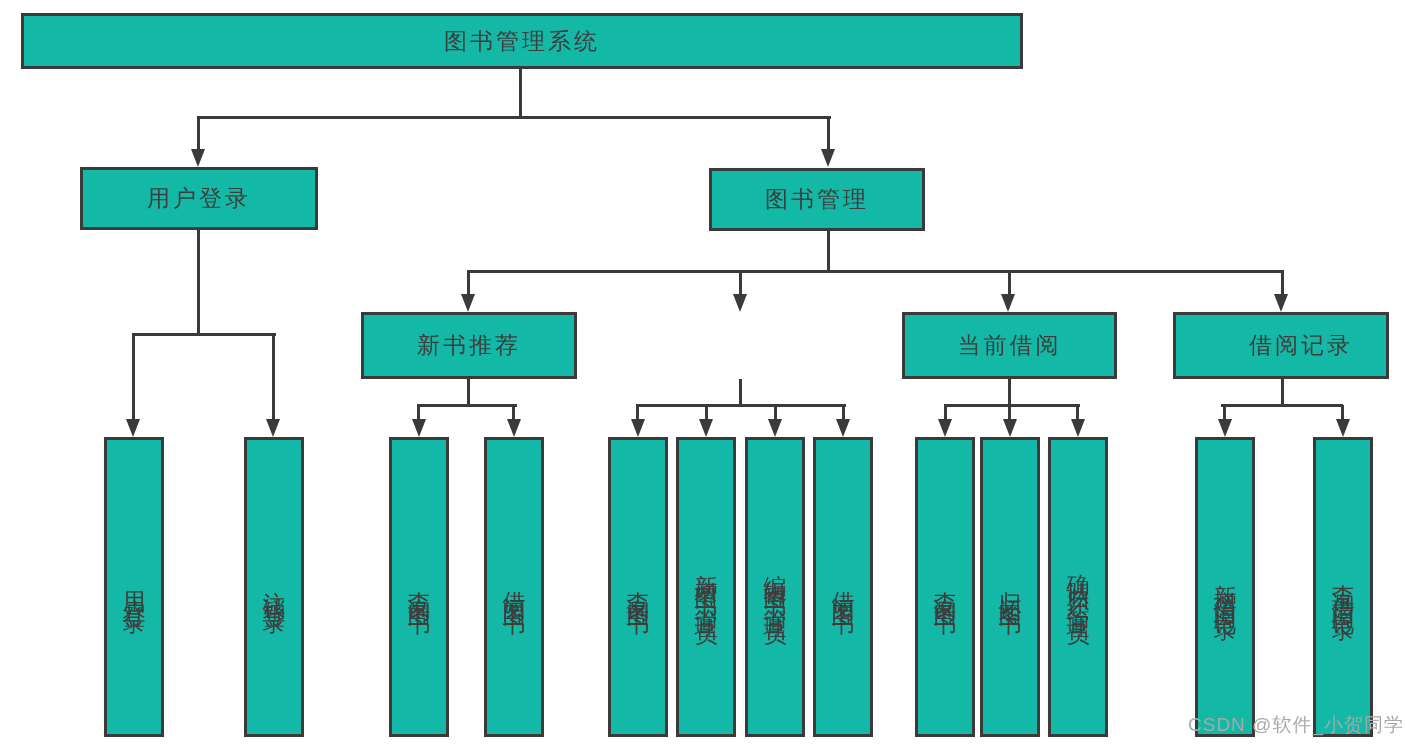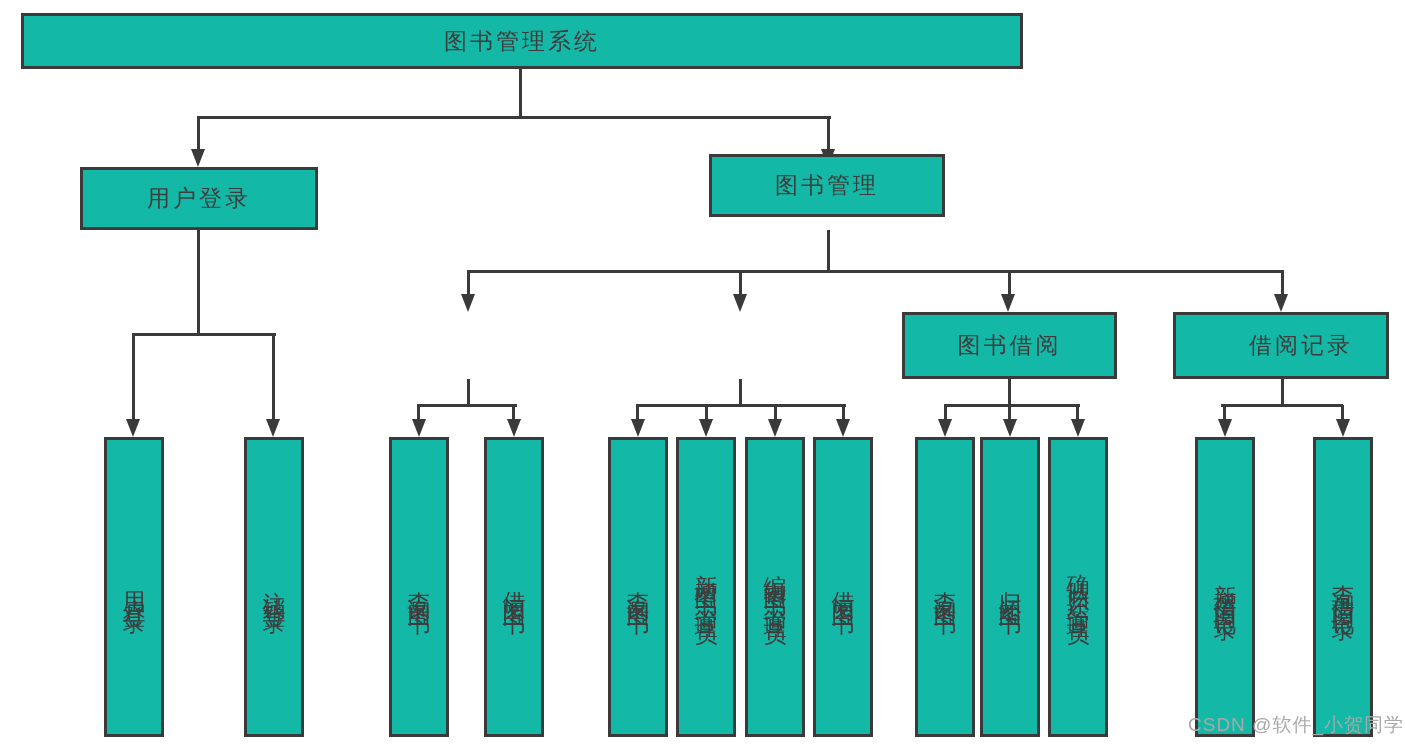--- a/index.html
+++ b/index.html
@@ -41,41 +41,42 @@
   <div class="node h-node" style="left:21px;top:13px;width:1002px;height:56px;">图书管理系统</div>
 
   <div class="line vl" style="left:519px;top:69px;height:49px;"></div>
   <div class="line hl" style="left:197px;top:116px;width:634px;"></div>
   <div class="line vl" style="left:197px;top:117px;height:32px;"></div>
   <div class="line vl" style="left:827px;top:117px;height:32px;"></div>
   <div class="arrow" style="left:191px;top:149px;"></div>
   <div class="arrow" style="left:821px;top:149px;"></div>
 
   <div class="node h-node" style="left:80px;top:167px;width:238px;height:63px;">用户登录</div>
-  <div class="node h-node" style="left:709px;top:154px;width:236px;height:63px;">图书管理</div>
+  <div class="node h-node" style="left:709px;top:168px;width:216px;height:63px;">图书管理</div>
 
   <div class="line vl" style="left:197px;top:230px;height:106px;"></div>
   <div class="line hl" style="left:132px;top:333px;width:144px;"></div>
   <div class="line vl" style="left:132px;top:334px;height:85px;"></div>
   <div class="line vl" style="left:272px;top:334px;height:85px;"></div>
   <div class="arrow" style="left:126px;top:419px;"></div>
   <div class="arrow" style="left:266px;top:419px;"></div>
 
   <div class="line vl" style="left:827px;top:230px;height:43px;"></div>
   <div class="line hl" style="left:467px;top:270px;width:817px;"></div>
   <div class="line vl" style="left:467px;top:271px;height:24px;"></div>
   <div class="line vl" style="left:739px;top:271px;height:24px;"></div>
   <div class="line vl" style="left:1008px;top:271px;height:24px;"></div>
   <div class="line vl" style="left:1281px;top:271px;height:24px;"></div>
   <div class="arrow" style="left:461px;top:294px;"></div>
   <div class="arrow" style="left:733px;top:294px;"></div>
   <div class="arrow" style="left:1001px;top:294px;"></div>
   <div class="arrow" style="left:1274px;top:294px;"></div>
 
-  <div class="node h-node" style="left:902px;top:312px;width:215px;height:67px;">图书借阅</div>
+  <div class="node h-node" style="left:361px;top:312px;width:216px;height:67px;">新书推荐</div>
+  <div class="node h-node" style="left:902px;top:312px;width:215px;height:67px;">当前借阅</div>
   <div class="node h-node" style="left:1173px;top:312px;width:216px;height:67px;padding-left:40px;">借阅记录</div>
 
   <div class="line vl" style="left:467px;top:379px;height:27px;"></div>
   <div class="line vl" style="left:739px;top:379px;height:27px;"></div>
   <div class="line vl" style="left:1008px;top:379px;height:27px;"></div>
   <div class="line vl" style="left:1281px;top:379px;height:27px;"></div>
 
   <div class="line hl" style="left:417px;top:404px;width:100px;"></div>
   <div class="line hl" style="left:636px;top:404px;width:210px;"></div>
   <div class="line hl" style="left:944px;top:404px;width:136px;"></div>

